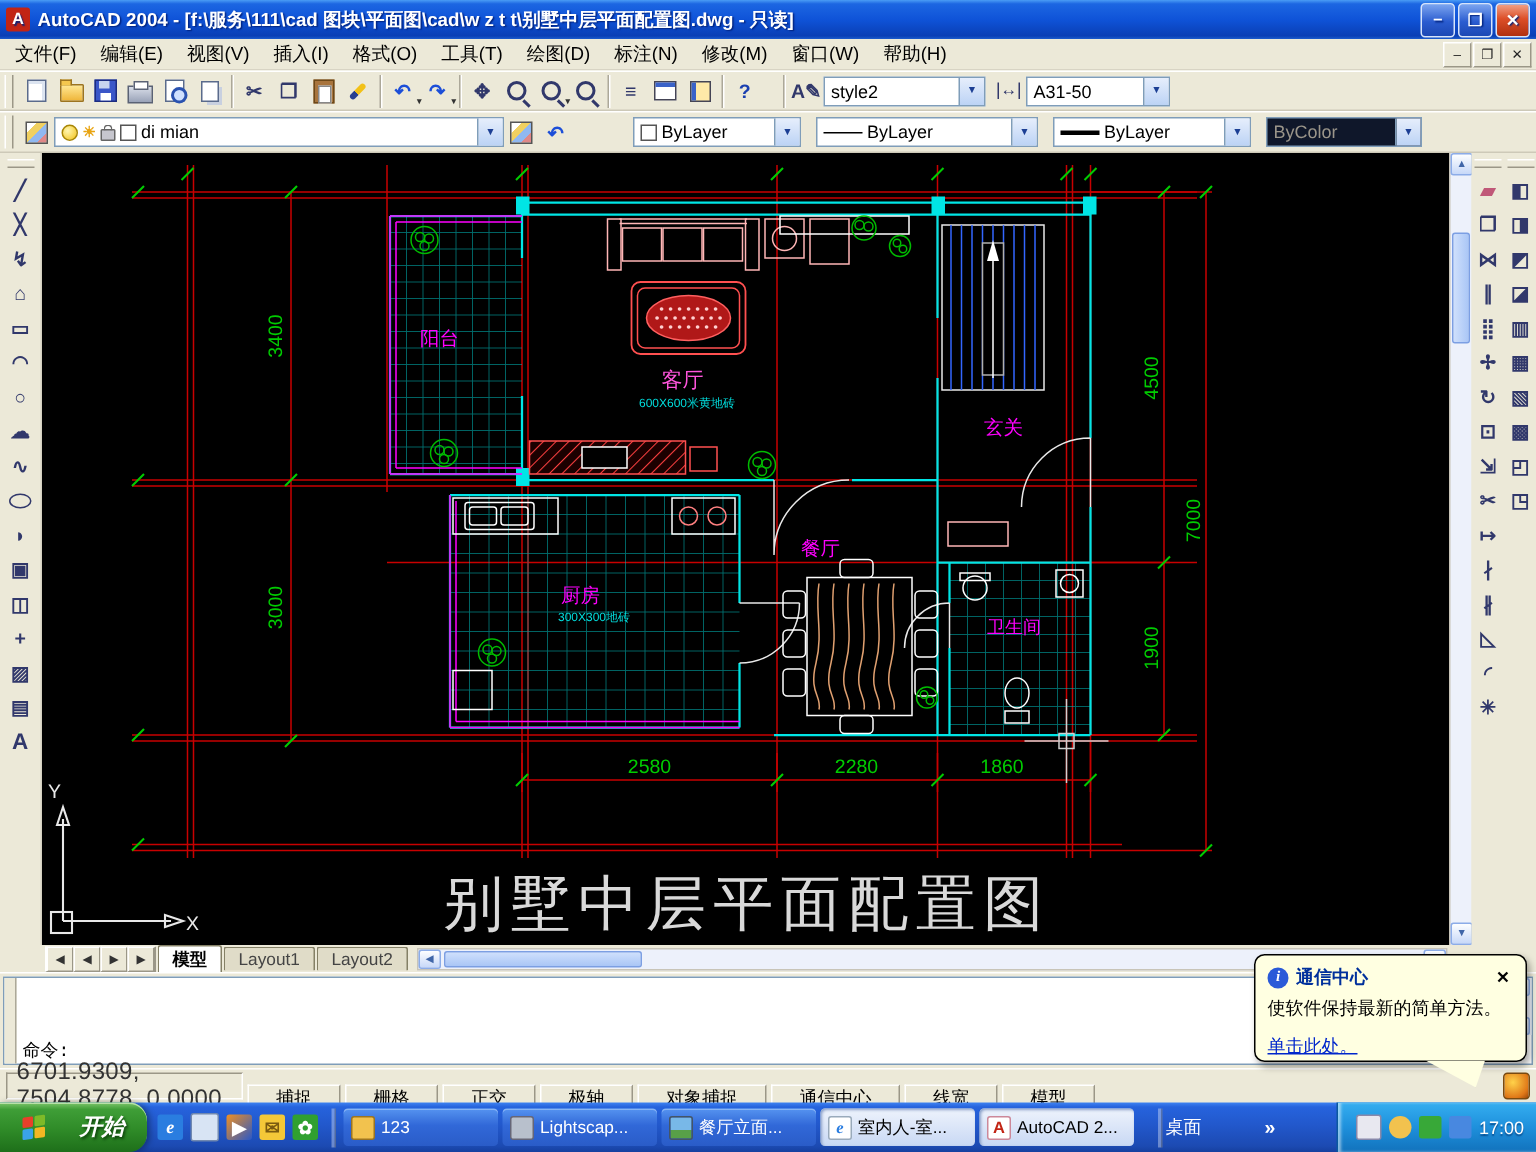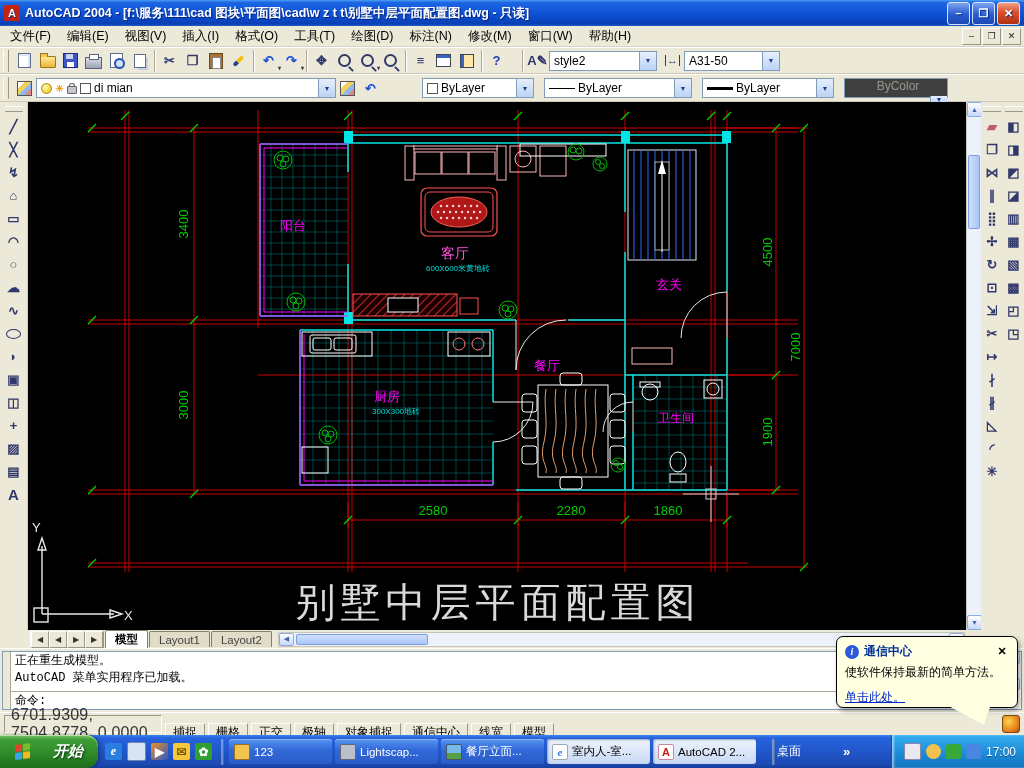--- a/index.html
+++ b/index.html
@@ -36,21 +36,21 @@
   .grip{width:4px;height:22px;border-left:1px solid #fff;border-right:1px solid #9b9787;margin:0 4px 0 3px;flex:none;}
   .sep{width:1px;height:22px;background:#aca899;box-shadow:1px 0 0 #fff;margin:0 3px;flex:none;}
   .ti{width:23px;height:23px;display:inline-flex;align-items:center;justify-content:center;flex:none;
     color:#31386b;font-size:13px;font-weight:bold;position:relative;line-height:1;}
   .ti .mini-caret{position:absolute;right:-1px;bottom:1px;font-size:6px;color:#333;}
   .combo{height:20px;background:#fff;border:1px solid #7f9db9;display:inline-flex;align-items:center;
     font-size:12px;padding-left:4px;flex:none;box-sizing:border-box;gap:3px;}
   .combo .caret-btn{margin-left:auto;width:16px;height:100%;border-left:1px solid #7f9db9;
     background:linear-gradient(#e6eefc,#bcd3f5);display:flex;align-items:center;justify-content:center;
     font-size:7px;color:#1c3f94;}
-  .combo.disabled{background:#404040;color:#9a958a;flex-direction:column;}
+  .combo.disabled{background:#0f172a;color:#9a958a;}
   .chip{width:9px;height:9px;border:1px solid #555;background:#fff;flex:none;}
   .lt-line{width:26px;height:1px;background:#000;flex:none;}
   .lw-line{width:26px;height:3px;background:#000;flex:none;}
   .bulb{width:9px;height:9px;border-radius:50%;background:radial-gradient(circle at 35% 35%,#fff6b0,#f2c118);border:1px solid #a88606;flex:none;}
   .sun{color:#e8a412;font-size:10px;flex:none;font-weight:bold;}
   .lockic{width:8px;height:6px;background:#c6c6ce;border:1px solid #666;border-radius:1px;position:relative;flex:none;margin-top:3px;}
   .lockic::before{content:"";position:absolute;left:1px;top:-4px;width:4px;height:3px;border:1px solid #666;border-bottom:none;border-radius:3px 3px 0 0;}
 
   
   .g-page{width:11px;height:13px;background:#fff;border:1px solid #5a6b8c;box-shadow:inset -2px 2px 0 #dce4f0;}
@@ -122,21 +122,21 @@
     display:flex;flex-direction:column;justify-content:space-between;box-sizing:border-box;}
   .cmd-scroll .sbtn{height:12px;width:13px;}
   .cmd-prompt{position:absolute;left:8px;right:0;bottom:0;height:19px;font-family:"Liberation Mono",monospace;
     font-size:12px;padding:2px 4px;box-sizing:border-box;}
 
   
   .statusbar{position:absolute;left:0;top:712px;width:1024px;height:23px;background:#ece9d8;
     display:flex;align-items:center;box-sizing:border-box;padding:0 4px;border-top:1px solid #fff;}
   .coords{width:158px;height:18px;border:1px solid;border-color:#9b9787 #fff #fff #9b9787;
     font-size:16px;color:#333;display:flex;align-items:center;padding-left:6px;box-sizing:border-box;letter-spacing:.2px;}
-  .stbtn{height:18px;margin-left:3px;padding:0 7px;font-size:12px;display:flex;align-items:center;flex:none;
+  .stbtn{height:18px;margin-left:3px;padding:0 18px;font-size:12px;display:flex;align-items:center;flex:none;
     border:1px solid;border-color:#fff #9b9787 #9b9787 #fff;background:#ece9d8;box-sizing:border-box;margin-top:16px;}
   .commicon{margin-left:auto;width:16px;height:16px;border-radius:3px;
     background:radial-gradient(circle at 35% 35%,#ffd24a,#e07818 70%,#9c4808);border:1px solid #7a4a10;}
 
   
   .balloon{position:absolute;left:836px;top:636px;width:182px;height:72px;background:#ffffe1;
     border:1px solid #000;border-radius:7px;box-shadow:2px 3px 5px rgba(0,0,0,.35);
     box-sizing:border-box;padding:6px 8px;z-index:20;}
   .b-title{display:flex;align-items:center;font-weight:bold;font-size:12px;color:#00309c;}
   .b-info{width:14px;height:14px;border-radius:50%;background:#2a5ad8;color:#fff;font-size:10px;
@@ -619,24 +619,20 @@
       <span class="sbtn" style="height:13px;">◀</span>
       <span class="hthumb"></span>
       <span class="hspacer"></span>
       <span class="sbtn" style="height:13px;">▶</span>
     </span>
   </div>
 
   <div class="cmdwin">
     <div class="cmd-outer">
       <div class="cmd-grip"></div>
-      <div class="cmd-hist">
-        <div>正在重生成模型。</div>
-        <div>AutoCAD 菜单实用程序已加载。</div>
-      </div>
       <div class="cmd-scroll">
         <span class="sbtn">▲</span>
         <span class="sbtn">▼</span>
       </div>
       <div class="cmd-prompt">
         <span>命令:</span>
       </div>
     </div>
   </div>
 

